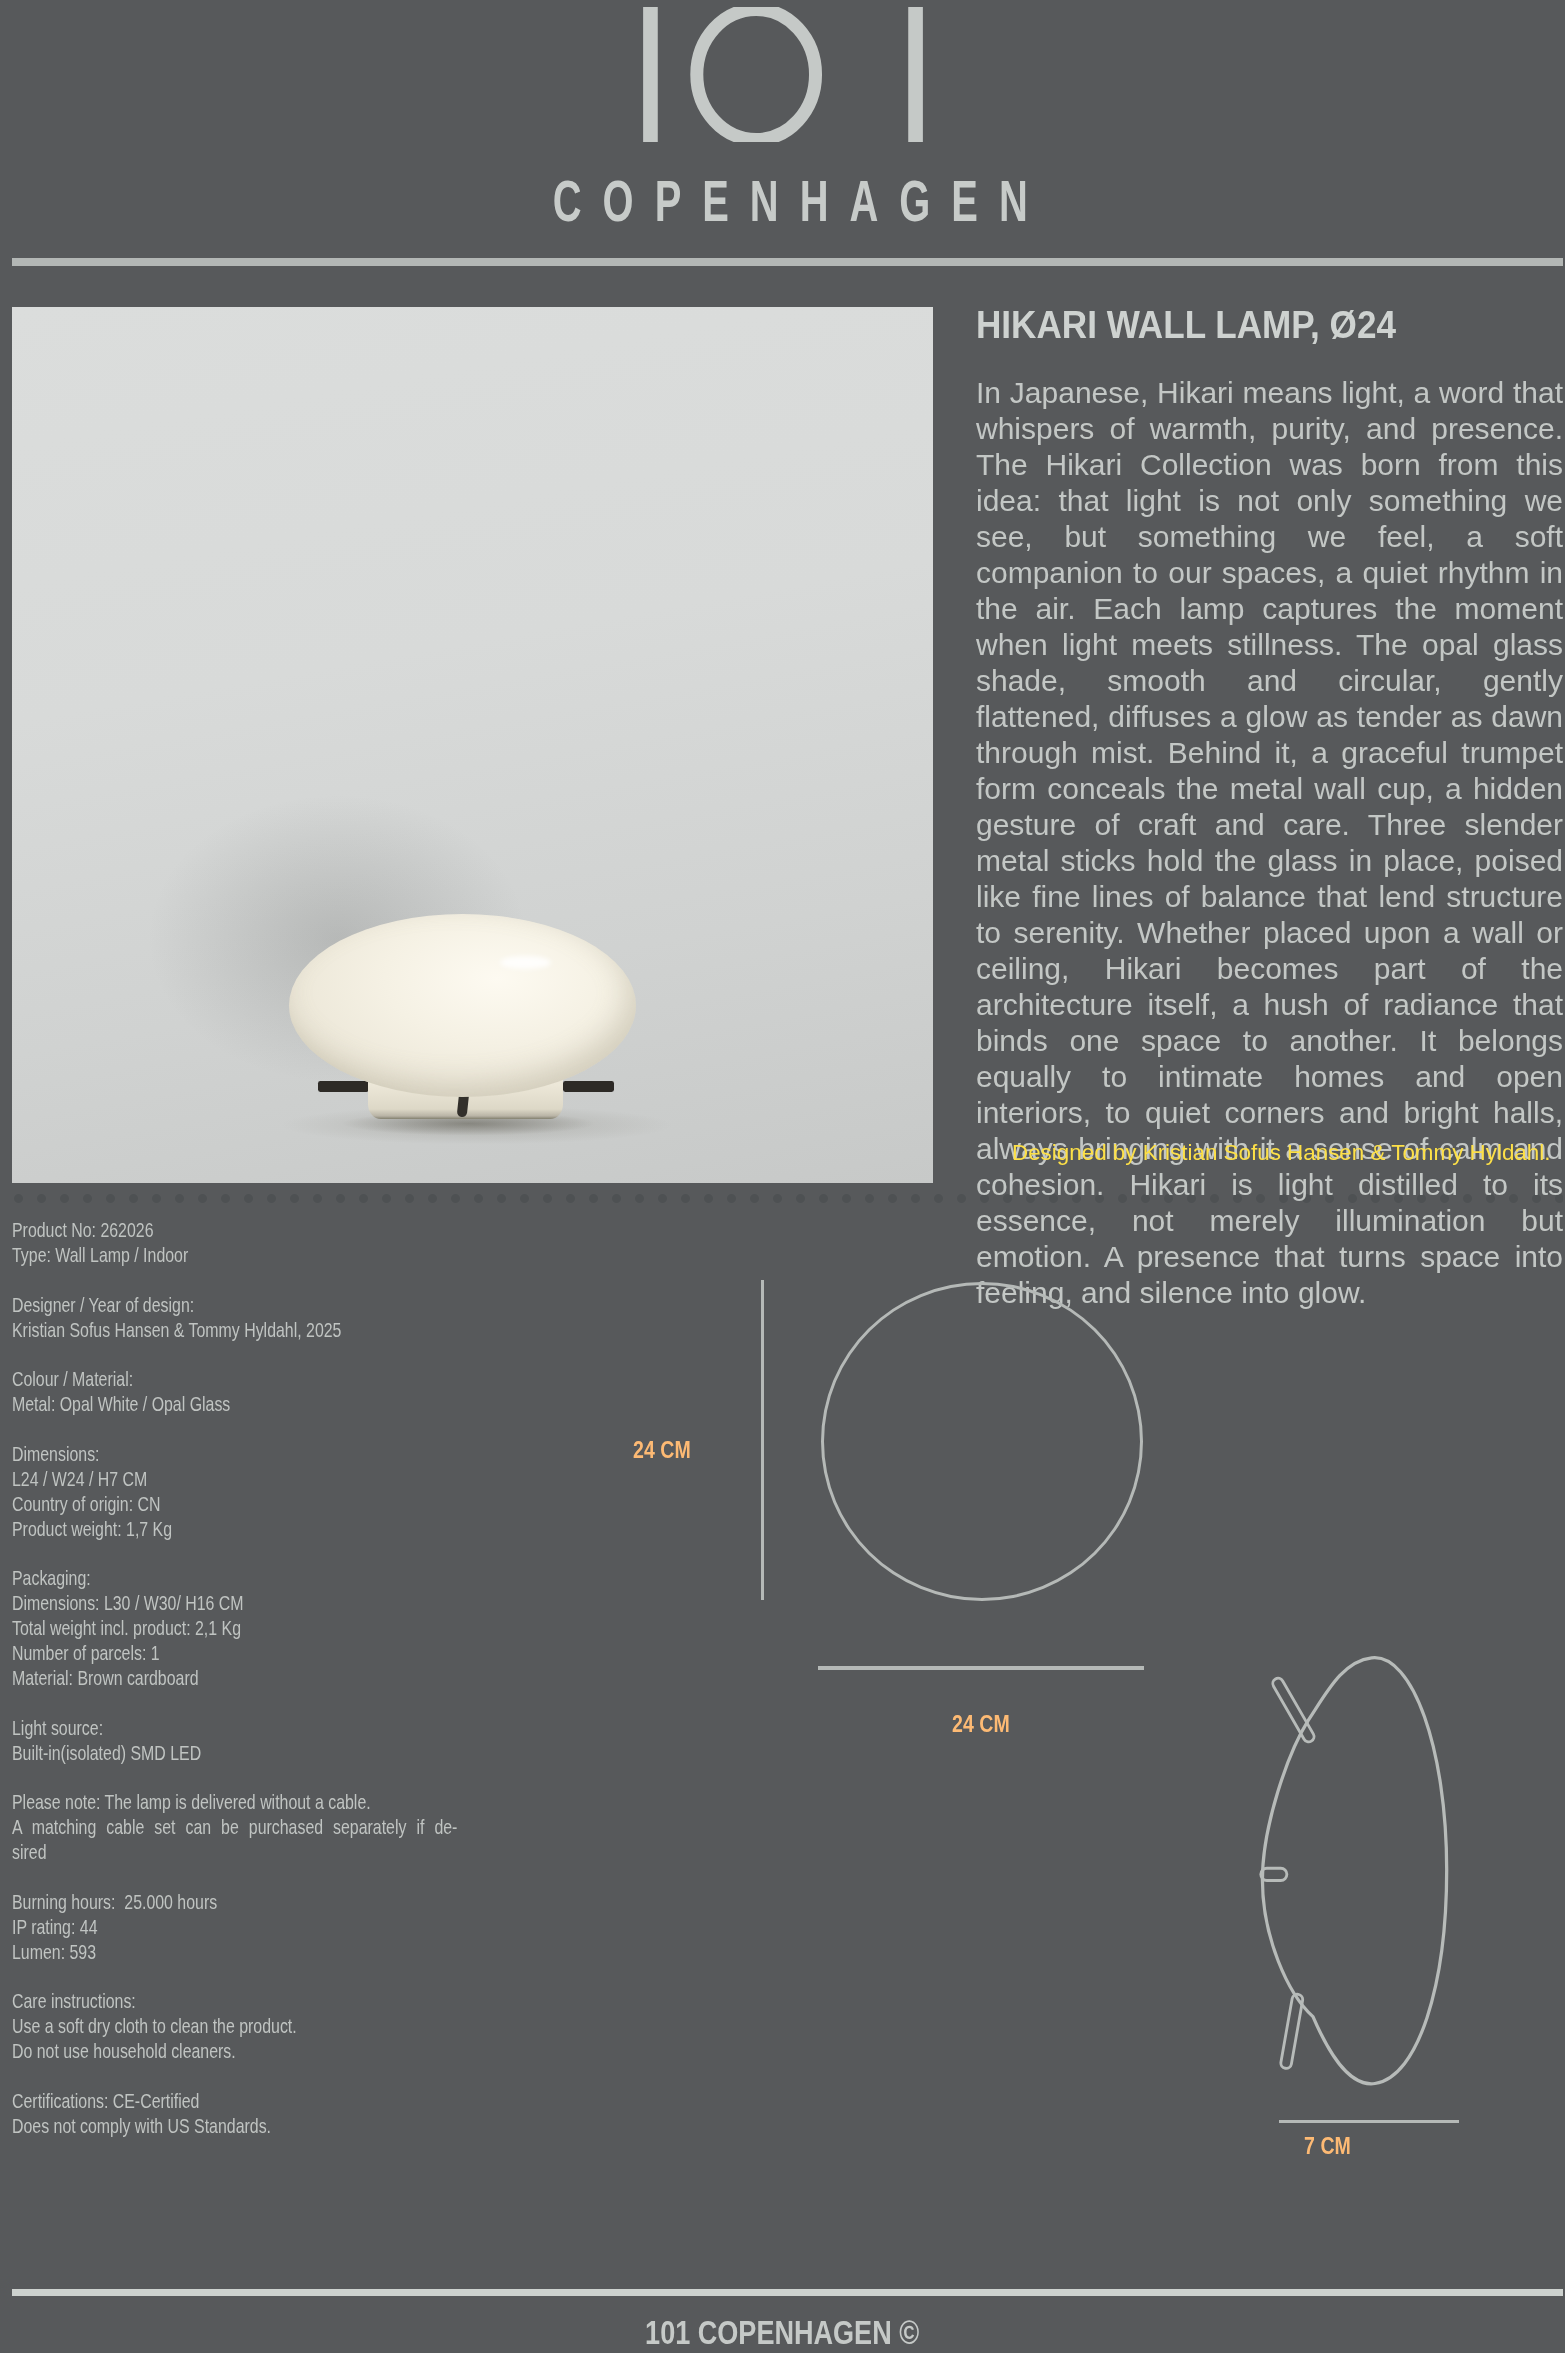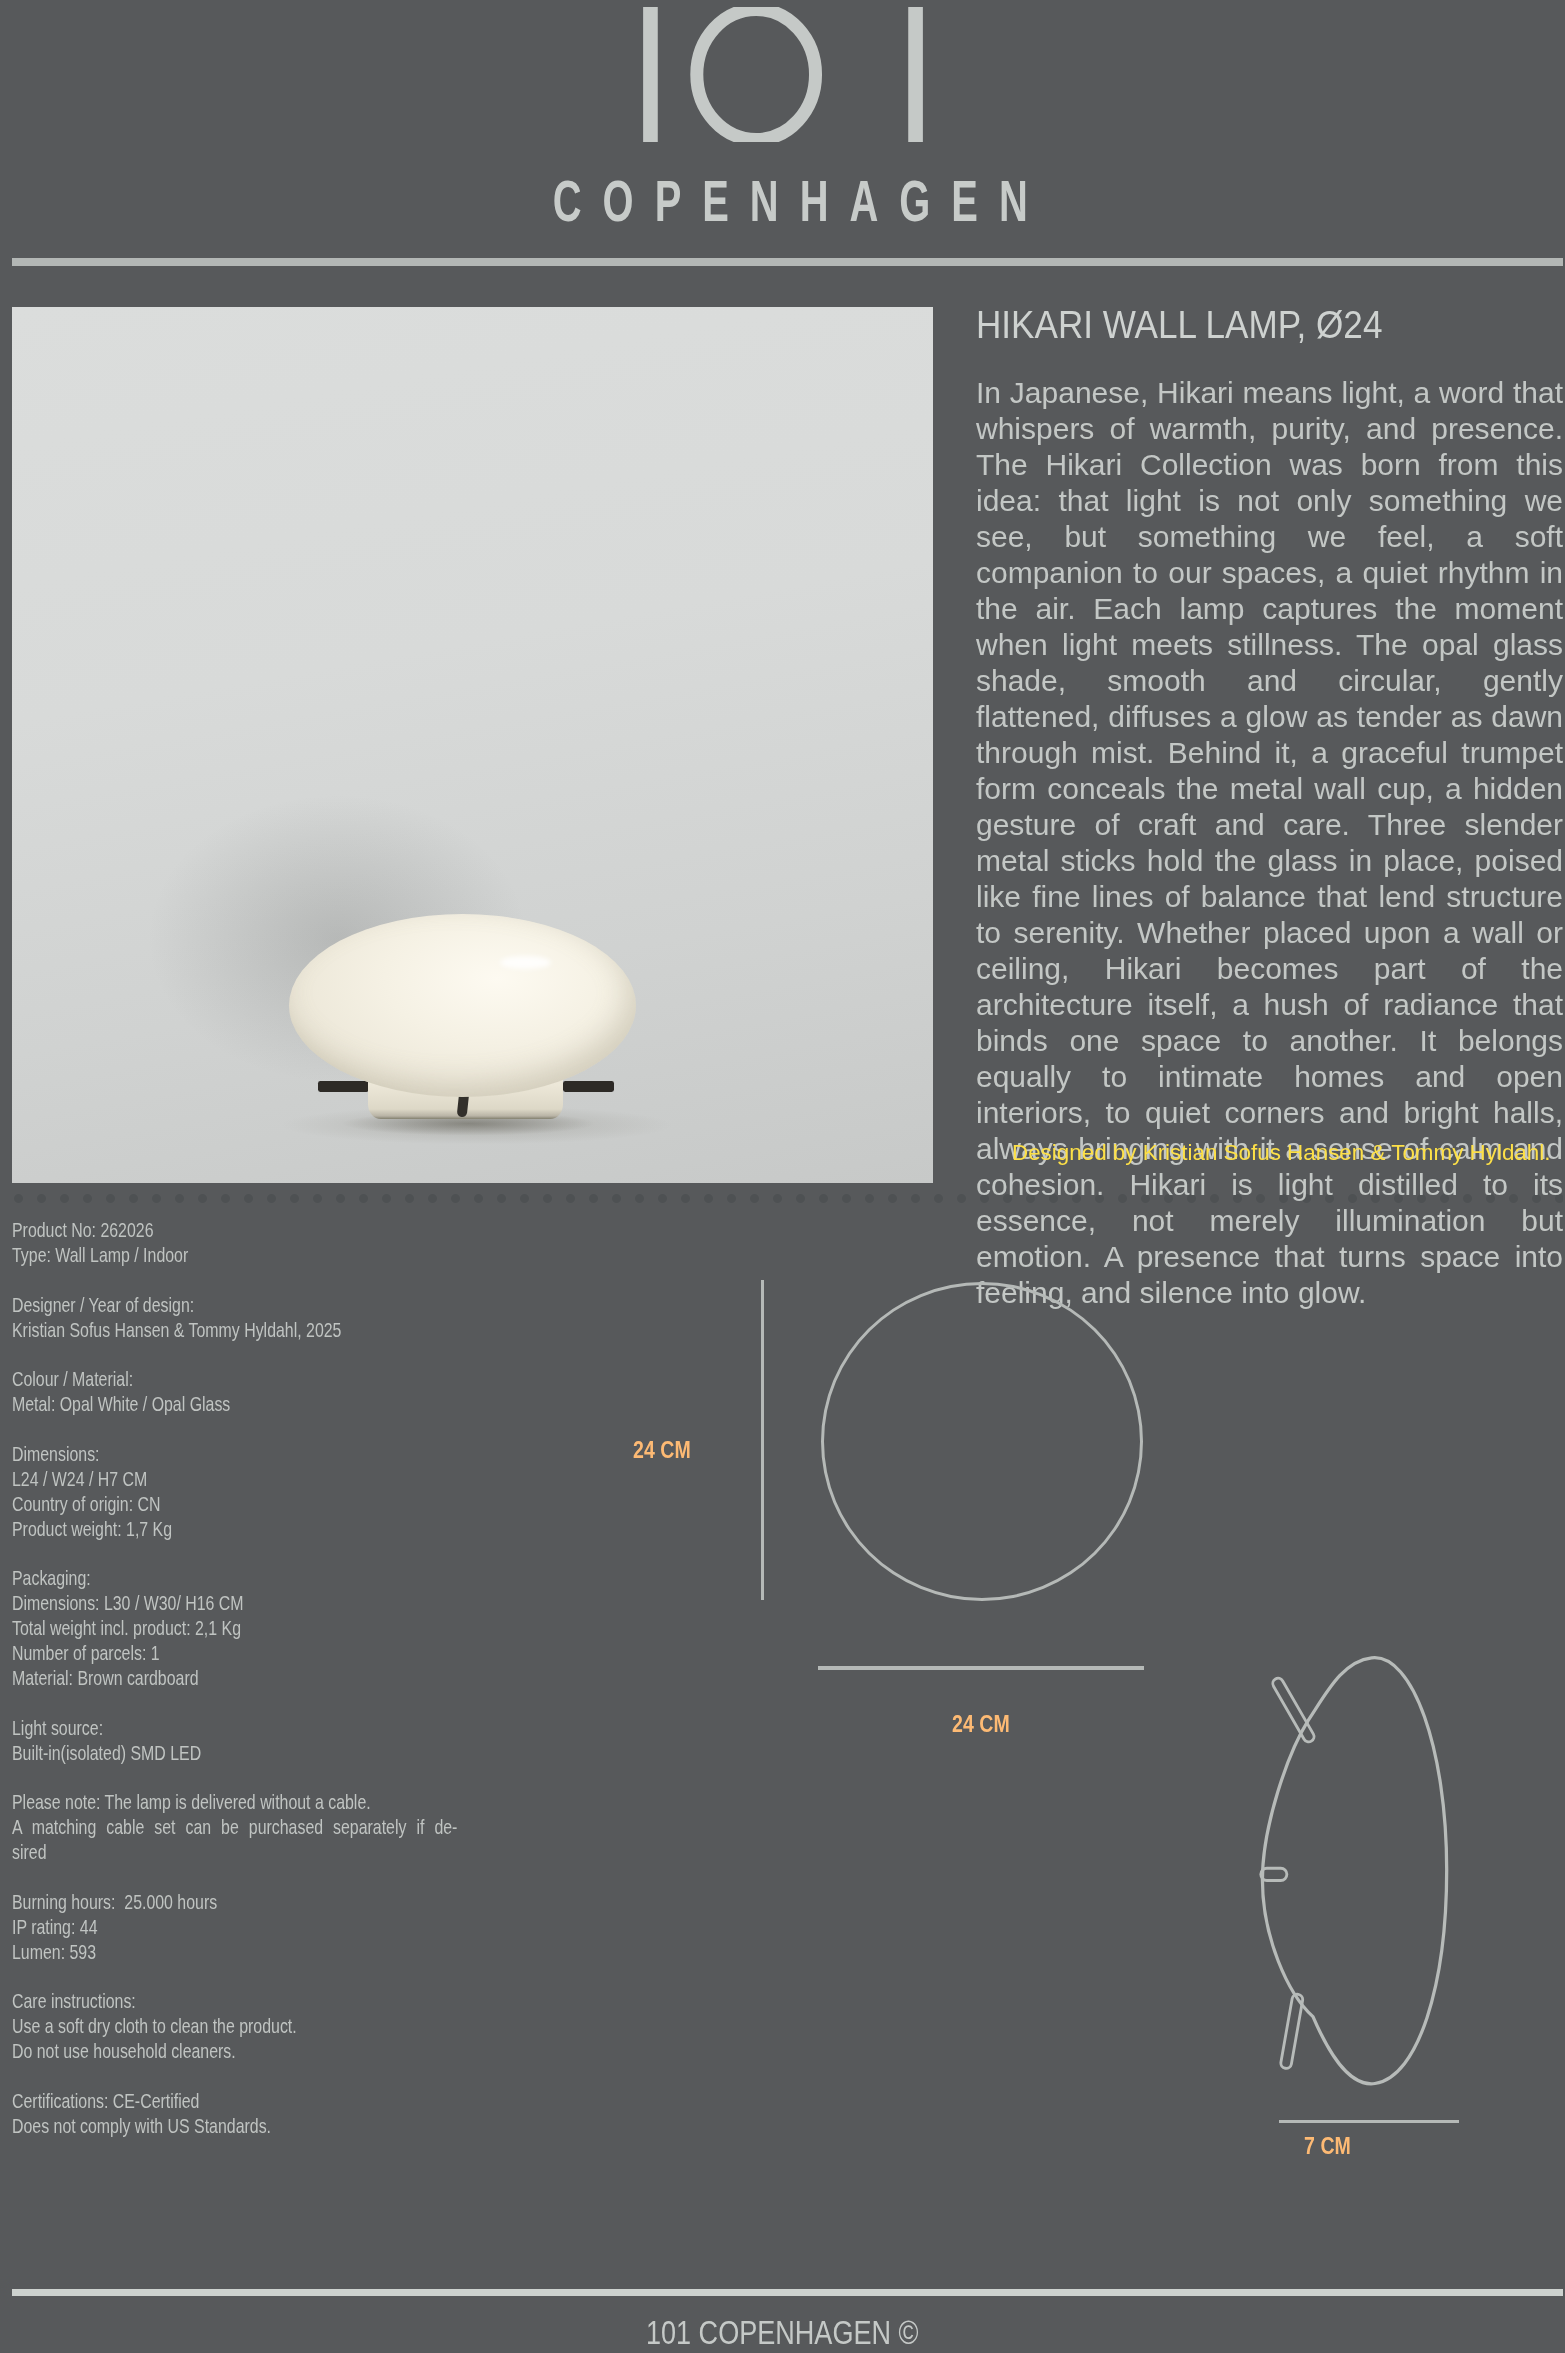--- a/index.html
+++ b/index.html
@@ -40,21 +40,21 @@
     background:radial-gradient(ellipse at 60% 35%,#fdfaf1 0%,#f5f1e4 38%,#ece7d8 72%,#dbd6c4 100%);
     box-shadow:inset -8.2px -13px 28px rgba(148,142,120,0.30);}
   .glint{left:488px;top:649px;width:51px;height:13px;border-radius:50%;
     background:rgba(255,255,255,0.85);filter:blur(2.4px);}
   .dot-strip{left:12.2px;top:1192px;width:1551px;height:13px;opacity:.45;
     background:radial-gradient(circle at 6.5px 6.5px,#44484a 0 4.1px,transparent 4.9px);
     background-size:23px 13px;background-repeat:repeat-x;}
 
   
   .title{left:976px;top:302px;height:46px;line-height:46px;white-space:nowrap;
-    font-size:39px;font-weight:400;color:#ced2d0;}
+    font-size:39px;font-weight:700;color:#ced2d0;}
   .title .cond{display:inline-block;transform:scaleX(0.90);transform-origin:left center;}
   .body-text{left:976px;top:375px;width:587px;
     font-size:30px;line-height:36px;text-align:justify;color:#c3c7c5;}
   .designer{left:1012px;top:1135px;width:587px;
     font-size:22.4px;line-height:36px;color:#fde047;}
 
   
   .specs{left:12.2px;top:1218px;width:571px;transform:scaleX(0.78);transform-origin:left top;
     font-size:20.4px;line-height:25px;color:#c0c4c2;}
   .spec-group + .spec-group{margin-top:24.5px;}
@@ -70,21 +70,21 @@
   .dim-label{font-size:23px;font-weight:700;color:#fdba74;white-space:nowrap;}
   .dim-label .cond{display:inline-block;transform:scaleX(0.85);transform-origin:center;}
   .v-label{left:628px;top:1437px;width:114px;}
   .h-label{left:924px;top:1711px;width:114px;text-align:center;}
   .side-label{left:1300px;top:2133px;width:106px;text-align:left;}
   .side-svg{left:1251px;top:1643px;}
 
   
   .footer-line{left:12.2px;top:2289px;width:1551px;height:6.5px;background:#cdd2cf;}
   .footer-text{left:0;right:0;top:2312px;text-align:center;height:41px;line-height:41px;
-    font-size:33px;font-weight:400;color:#c5c9c7;}
+    font-size:33px;font-weight:700;color:#c5c9c7;}
   .footer-text .cond{display:inline-block;transform:scaleX(0.82);transform-origin:center;}
 </style>
 </head>
 <body>
 
 <div class="abs logo-wrap">
   <svg width="280" height="135" viewBox="0 0 344 166">
     <rect x="0" y="0" width="18" height="166" fill="#c5c9c7"></rect>
     <ellipse cx="139" cy="83" rx="73" ry="80" fill="none" stroke="#c5c9c7" stroke-width="16"></ellipse>
     <rect x="326" y="0" width="18" height="166" fill="#c5c9c7"></rect>

